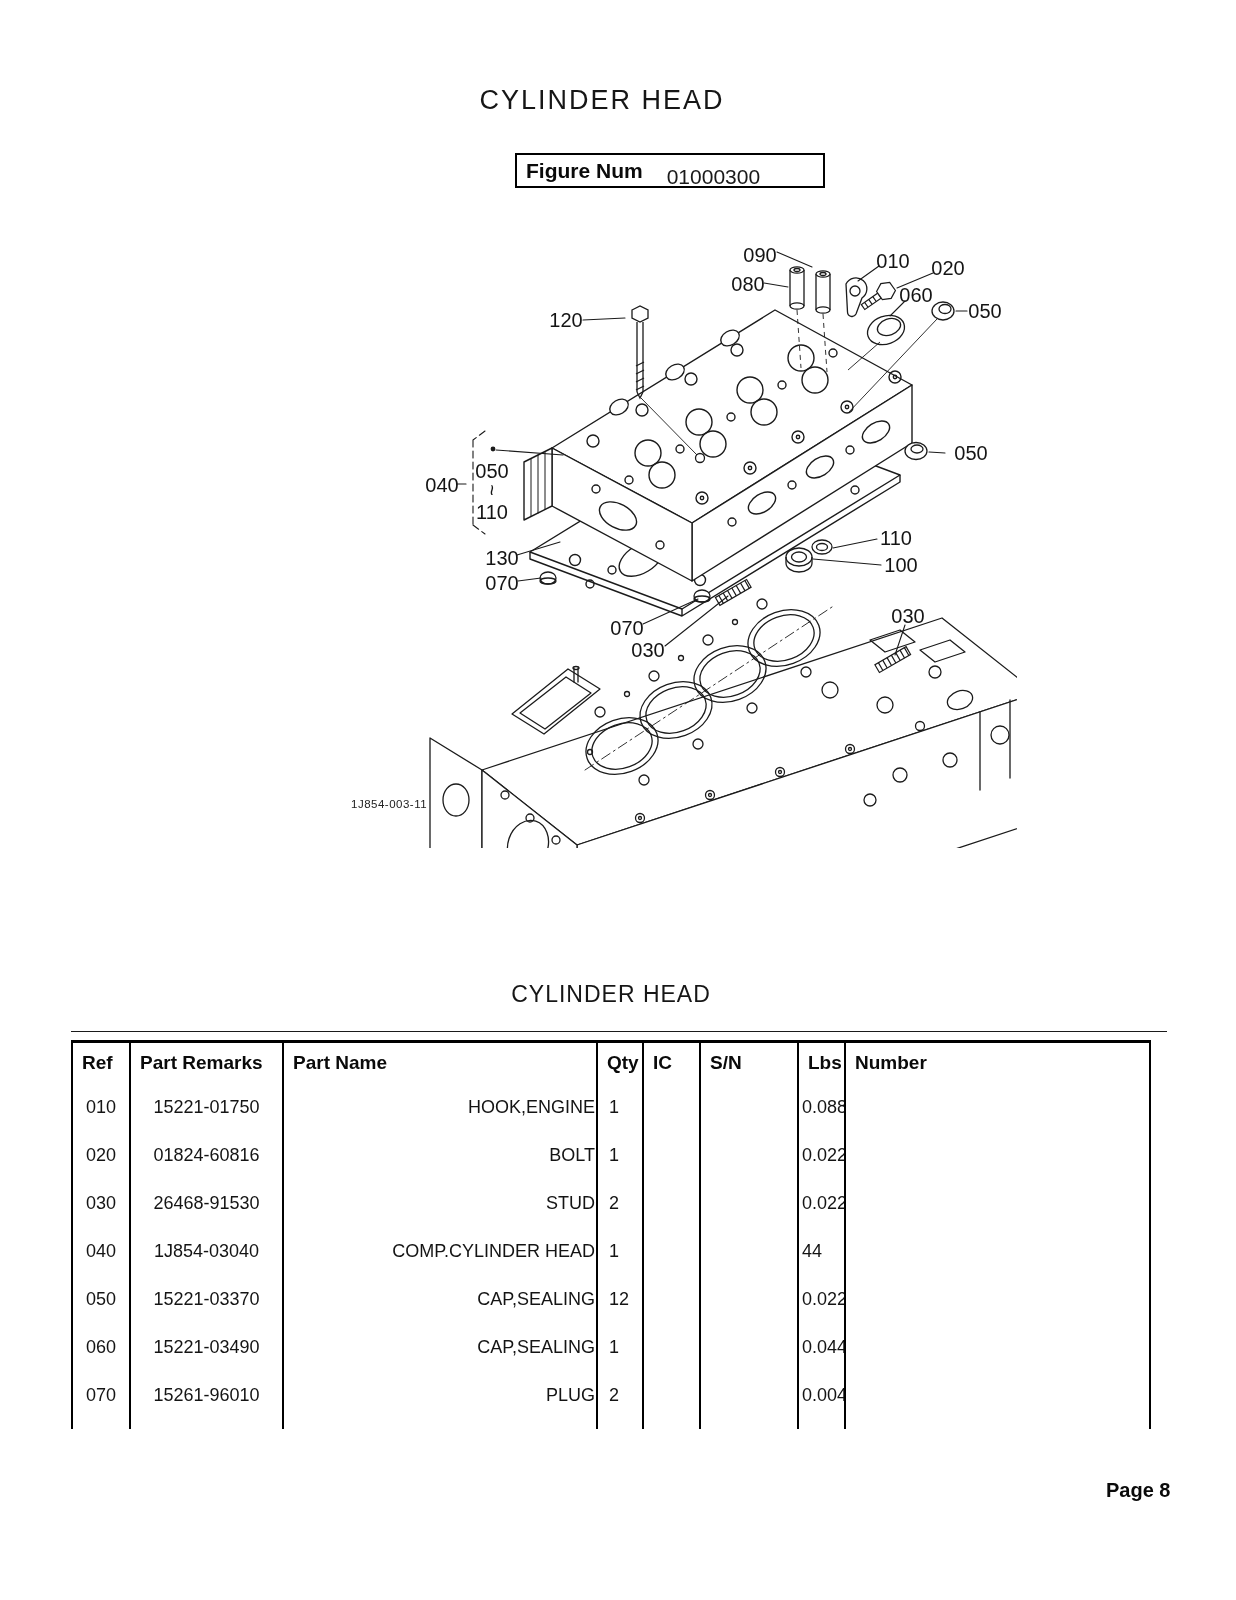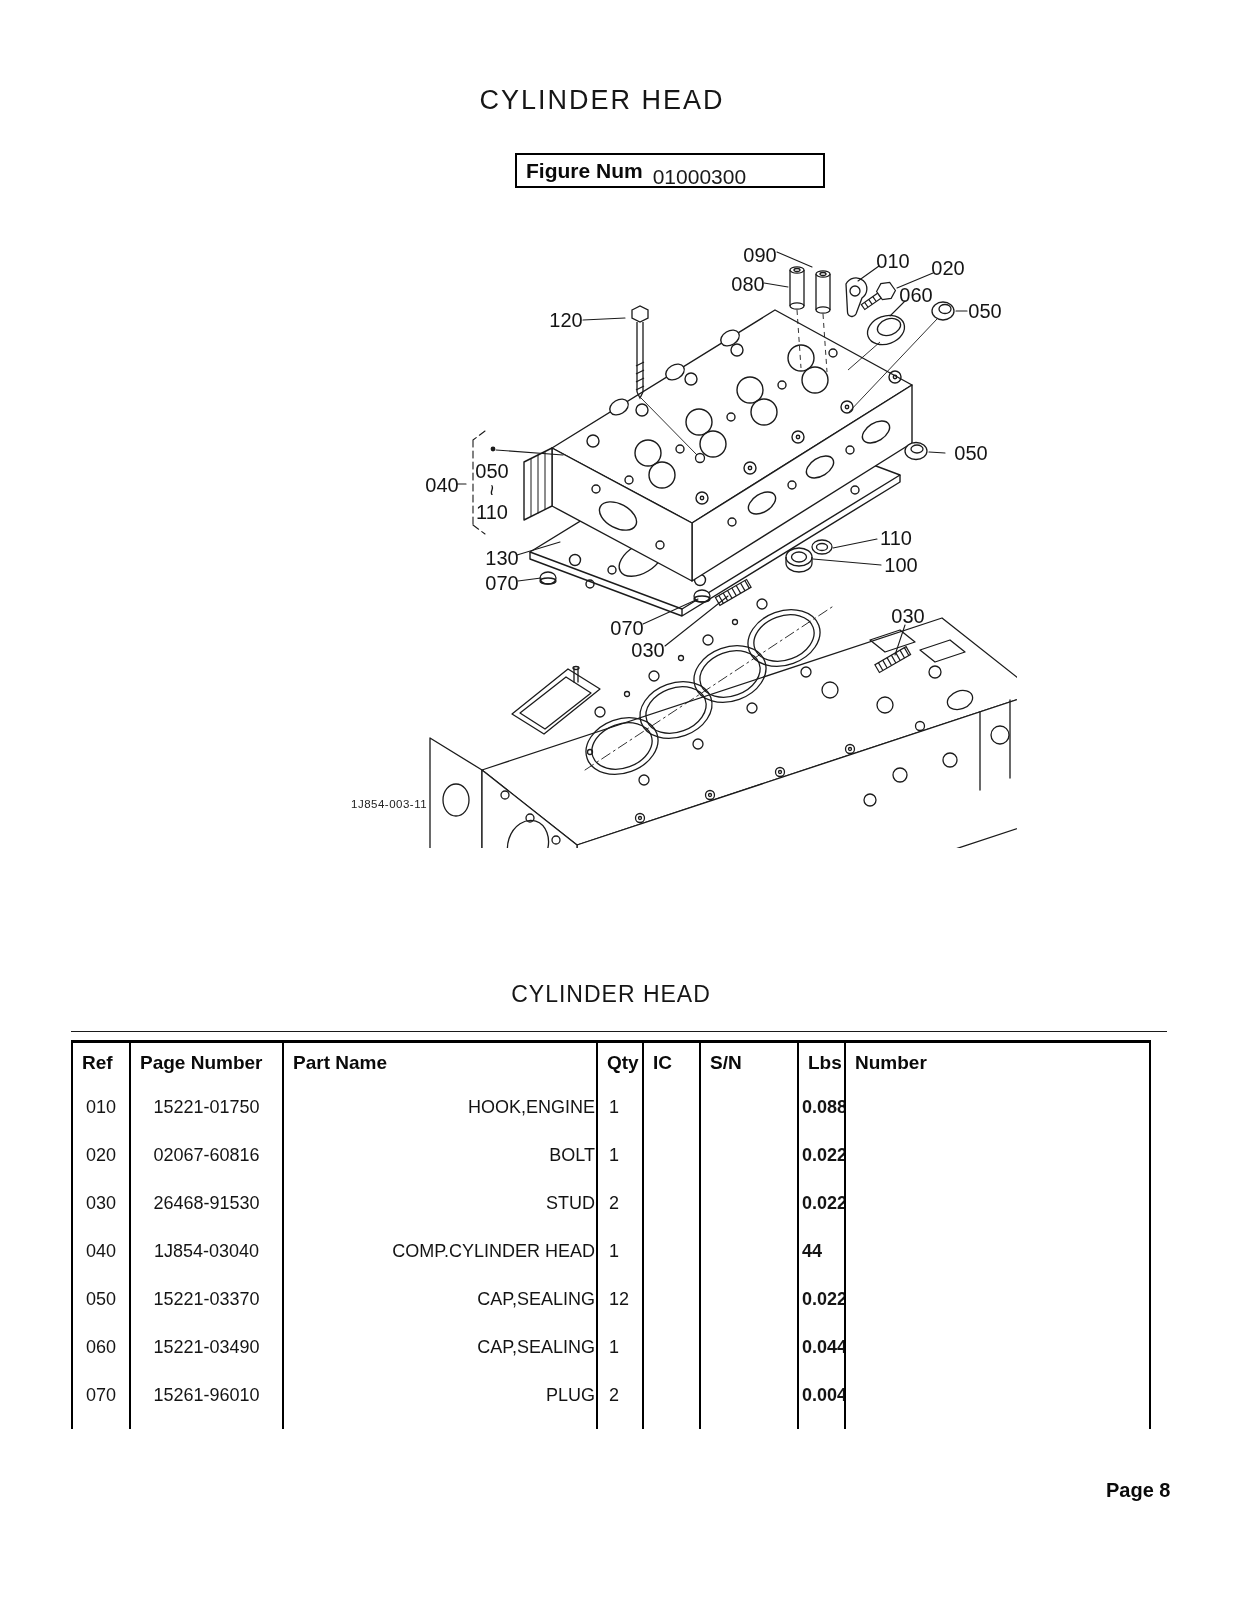--- a/index.html
+++ b/index.html
@@ -11,21 +11,21 @@
     position:relative;
     overflow:hidden;
   }
   .title1 {
     position:absolute; left:0; top:85px; width:1204px;
     text-align:center; font-size:27px; letter-spacing:2px; color:#161616;
   }
   .figbox {
     position:absolute; left:515px; top:153px; width:297px; height:31px;
     border:2.5px solid #000;
-    display:flex; align-items:center; gap:10px; padding-left:9px;
+    display:flex; align-items:center; gap:24px; padding-left:9px;
     font-size:21px;
   }
   .figlabel { font-weight:bold; color:#0a0a0a; }
   .figval { color:#1a1a1a;margin-top:12px; }
   .dcode {
     position:absolute; left:351px; top:798px;
     font-size:11.5px; letter-spacing:0.5px; color:#222;text-align:center;
   }
   .title2 {
     position:absolute; left:0; top:981px; width:1222px;
@@ -56,21 +56,21 @@
   table.parts tbody tr.filler { height:62px; }
   table.parts th {
     font-size:19px; font-weight:bold; text-align:left; padding-left:9px; color:#0a0a0a;
   }
   table.parts td { font-size:18px; color:#141414; }
   td.col-ref, th.h-ref { }
   td.col-ref { text-align:center; }
   td.col-part_number { text-align:center; }
   td.col-part_name { text-align:right; padding-left:22px; }
   td.col-qty { text-align:left; padding-left:11px; }
-  td.col-lbs { text-align:left; padding-left:3px;font-weight:bold; }
+  td.col-lbs { text-align:left; padding-left:3px; }
   .pagenum {
     position:absolute; left:1106px; top:1479px;
     font-size:20px; font-weight:bold; color:#0a0a0a;text-align:right;
   }
   svg text.co {
     font-family:"Liberation Sans", sans-serif;
     font-size:20px; fill:#141414;
   }
 </style>
 </head>
@@ -358,21 +358,21 @@
         <col style="width:314px">
       <col style="width:46px">
         <col style="width:57px">
         <col style="width:98px">
       <col style="width:47px">
         <col style="width:305px">
     </colgroup>
     <thead>
       <tr>
         <th class="h-ref">Ref</th>
-        <th>Page Number</th>
+        <th>Part Remarks</th>
         <th>Part Name</th>
         <th>Qty</th>
         <th>IC</th>
         <th>S/N</th>
         <th>Lbs</th>
         <th>Number</th>
       </tr>
     </thead>
     <tbody>
         <tr>
@@ -380,21 +380,21 @@
           <td class="col-part_number">15221-01750</td>
           <td class="col-part_name">HOOK,ENGINE</td>
           <td class="col-qty">1</td>
           <td class="col-ic"></td>
           <td class="col-sn"></td>
           <td class="col-lbs">0.088</td>
           <td class="col-remarks"></td>
         </tr>
         <tr>
           <td class="col-ref">020</td>
-          <td class="col-part_number">02067-60816</td>
+          <td class="col-part_number">01824-60816</td>
           <td class="col-part_name">BOLT</td>
           <td class="col-qty">1</td>
           <td class="col-ic"></td>
           <td class="col-sn"></td>
           <td class="col-lbs">0.022</td>
           <td class="col-remarks"></td>
         </tr>
         <tr>
           <td class="col-ref">030</td>
           <td class="col-part_number">26468-91530</td>

